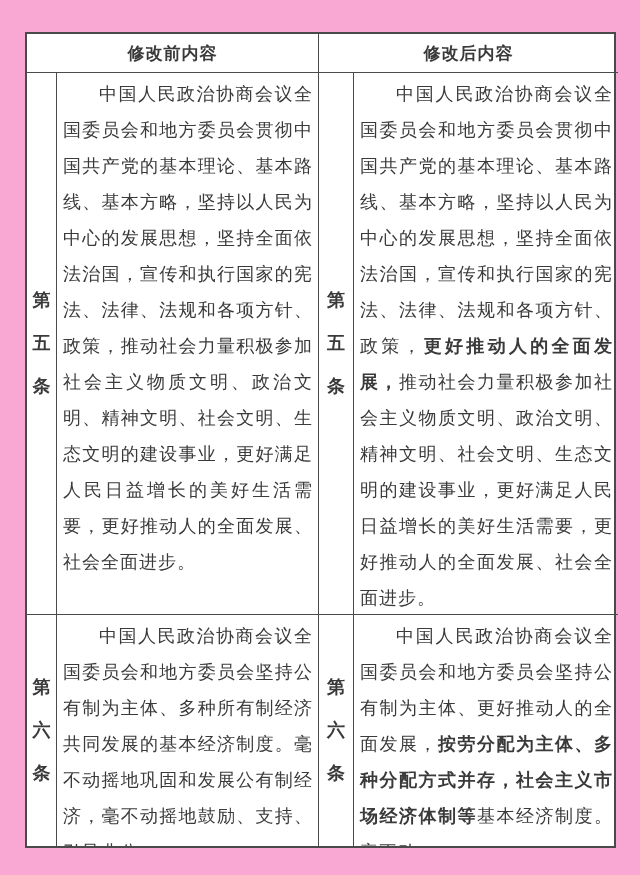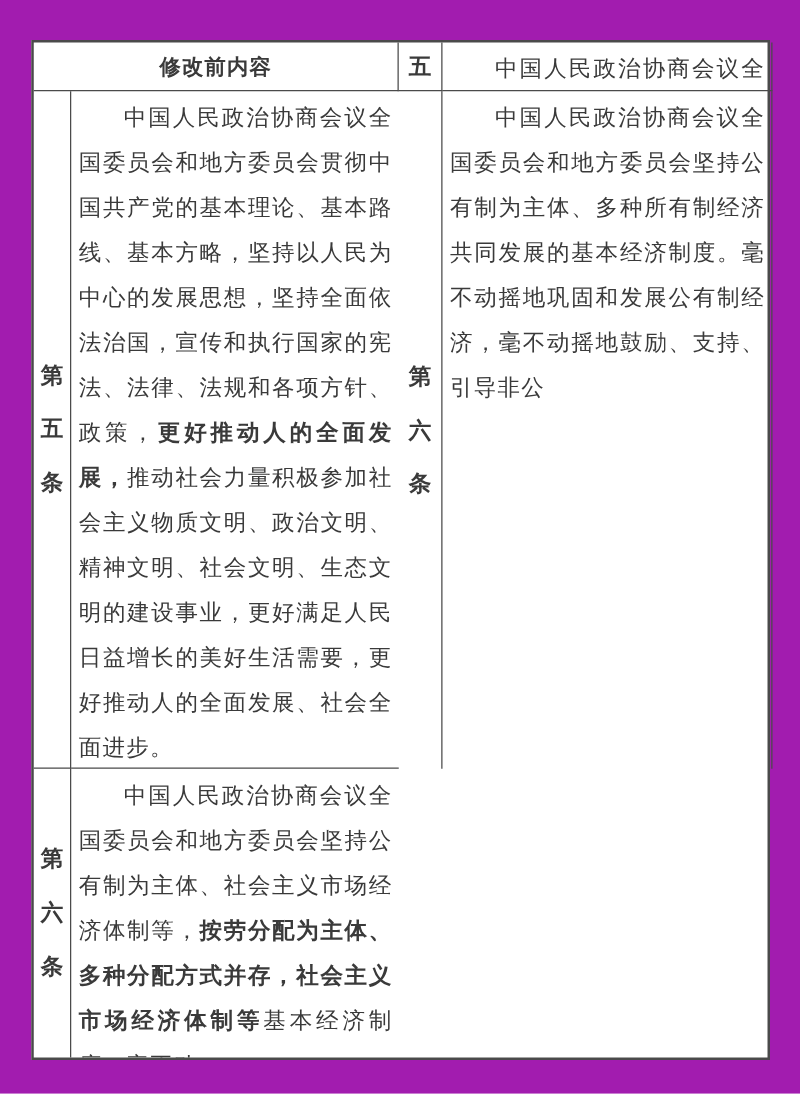--- a/index.html
+++ b/index.html
@@ -7,21 +7,21 @@
     --ink: #3a3a3a;
   }
   * { margin: 0; padding: 0; box-sizing: border-box; }
   html, body {
     width: 640px; height: 875px;
     background: #ffffff;
     font-family: "Liberation Serif", serif;
     color: var(--ink);
     overflow: hidden;
   }
-  .page { position: relative; width: 640px; height: 875px; background: #a21caf; }
+  .page { position: relative; width: 640px; height: 875px; background: #f9a8d4; }
 
   .doc-table {
     position: absolute;
     left: 25px; top: 32px;
     width: 591px; height: 816px;
     display: grid;
     grid-template-columns: 30px 262px 35px 264px;
     grid-template-rows: 39px 542px 1fr;
     border: 2px solid var(--border);
     background: #ffffff;
@@ -62,20 +62,21 @@
   .row1 { border-bottom: 1px solid var(--border); }
   .midline { border-right: 1px solid var(--border); }
 </style>
 </head>
 <body>
 
 <div class="page">
   <div class="doc-table">
 
     <div class="cell hdr hdr-before">修改前内容</div>
+    <div class="cell hdr hdr-after">修改后内容</div>
 
     <div class="cell numcell row1">
       <div class="vlabel">
           <span>第</span>
           <span>五</span>
           <span>条</span>
         </div>
     </div>
     <div class="cell textcell row1 midline"><span>中国人民政治协商会议全国委员会和地方委员会贯彻中国共产党的基本理论、基本路线、基本方略，坚持以人民为中心的发展思想，坚持全面依法治国，宣传和执行国家的宪法、法律、法规和各项方针、政策，推动社会力量积极参加社会主义物质文明、政治文明、精神文明、社会文明、生态文明的建设事业，更好满足人民日益增长的美好生活需要，更好推动人的全面发展、社会全面进步。</span></div>
     <div class="cell numcell row1">
@@ -95,16 +96,16 @@
         </div>
     </div>
     <div class="cell textcell midline"><span>中国人民政治协商会议全国委员会和地方委员会坚持公有制为主体、多种所有制经济共同发展的基本经济制度。毫不动摇地巩固和发展公有制经济，毫不动摇地鼓励、支持、引导非公</span></div>
     <div class="cell numcell">
       <div class="vlabel">
           <span>第</span>
           <span>六</span>
           <span>条</span>
         </div>
     </div>
-    <div class="cell textcell"><span>中国人民政治协商会议全国委员会和地方委员会坚持公有制为主体、社会主义市场经济体制等，</span><span class="bold">按劳分配为主体、多种分配方式并存，社会主义市场经济体制等</span><span>基本经济制度。毫不动</span></div>
+    <div class="cell textcell"><span>中国人民政治协商会议全国委员会和地方委员会坚持公有制为主体、更好推动人的全面发展，</span><span class="bold">按劳分配为主体、多种分配方式并存，社会主义市场经济体制等</span><span>基本经济制度。毫不动</span></div>
 
   </div>
 </div>
 
 </body></html>

